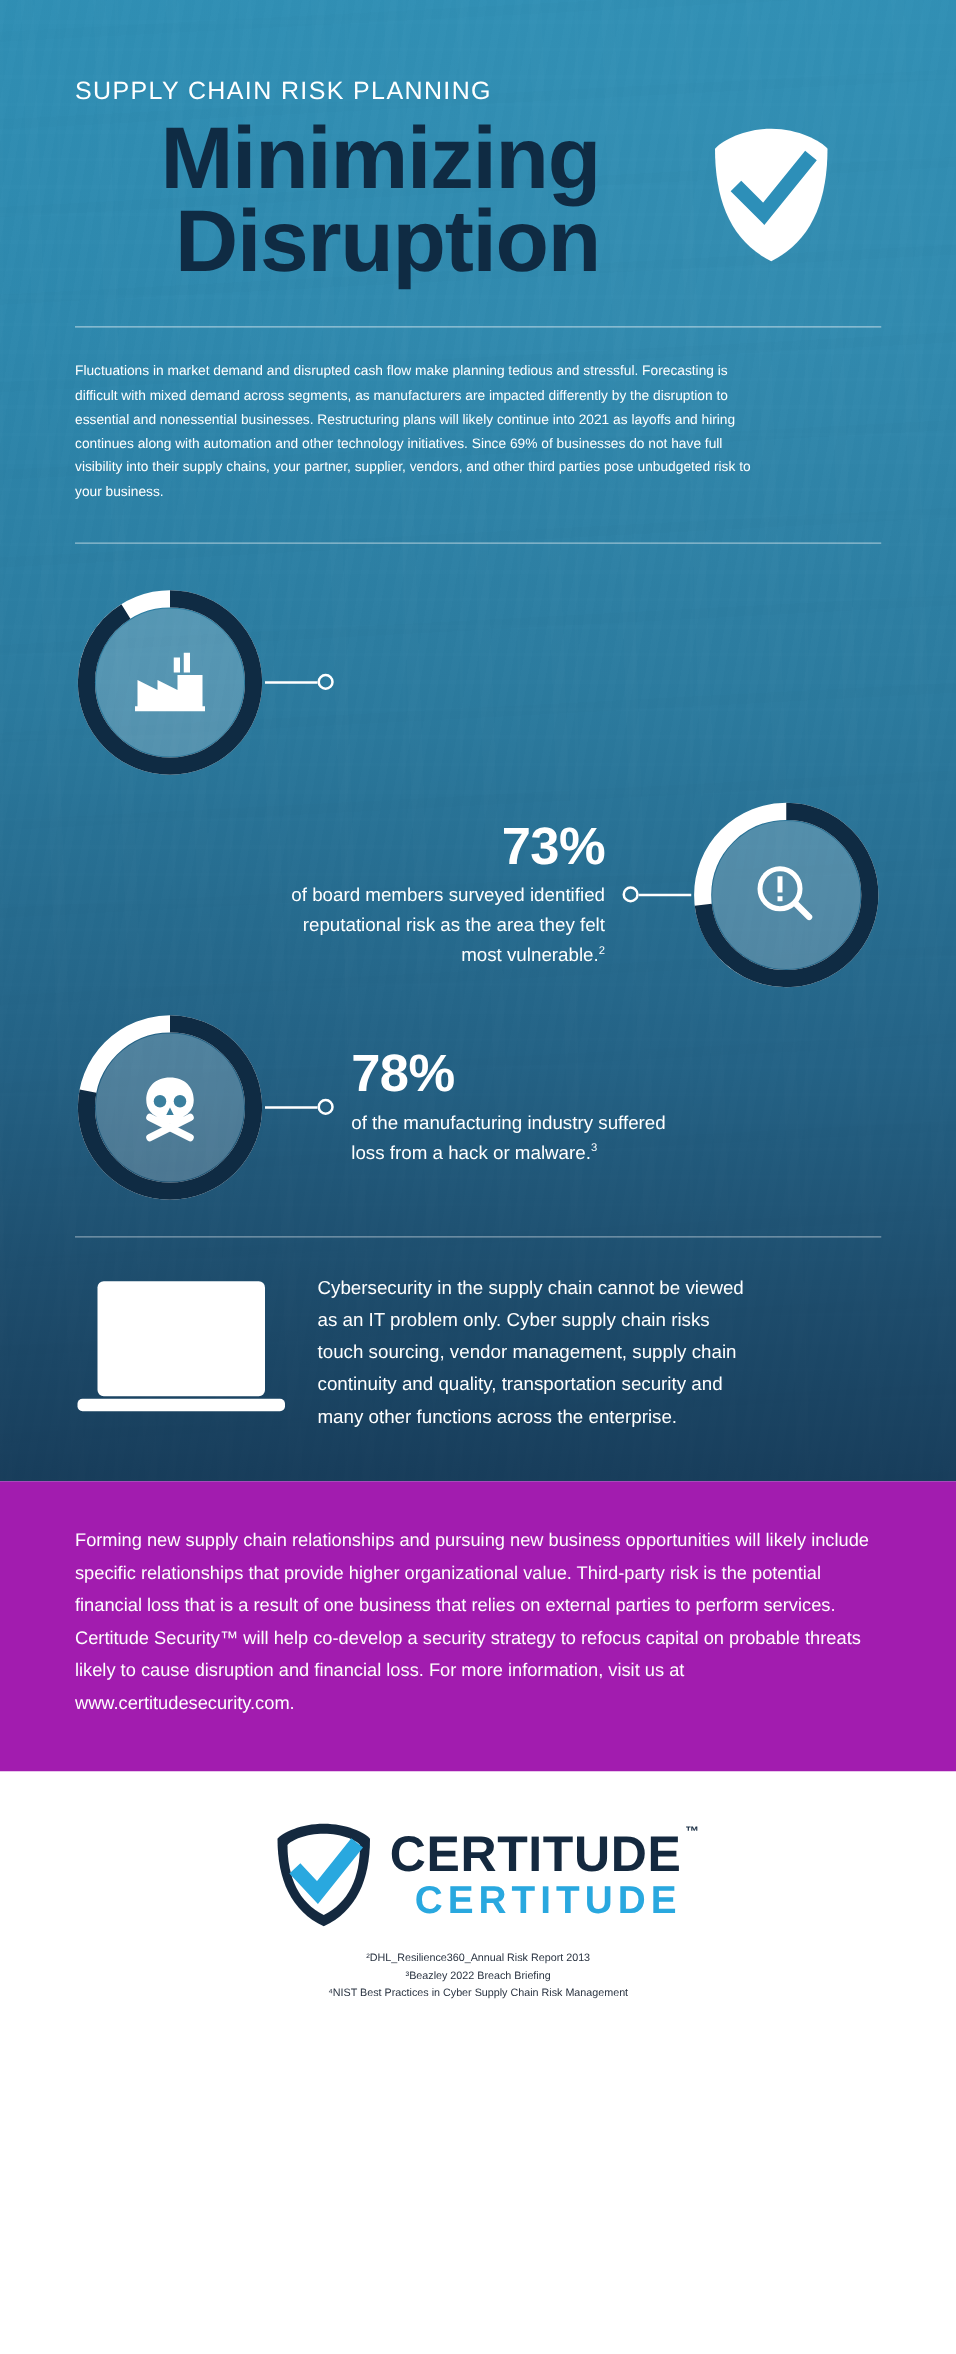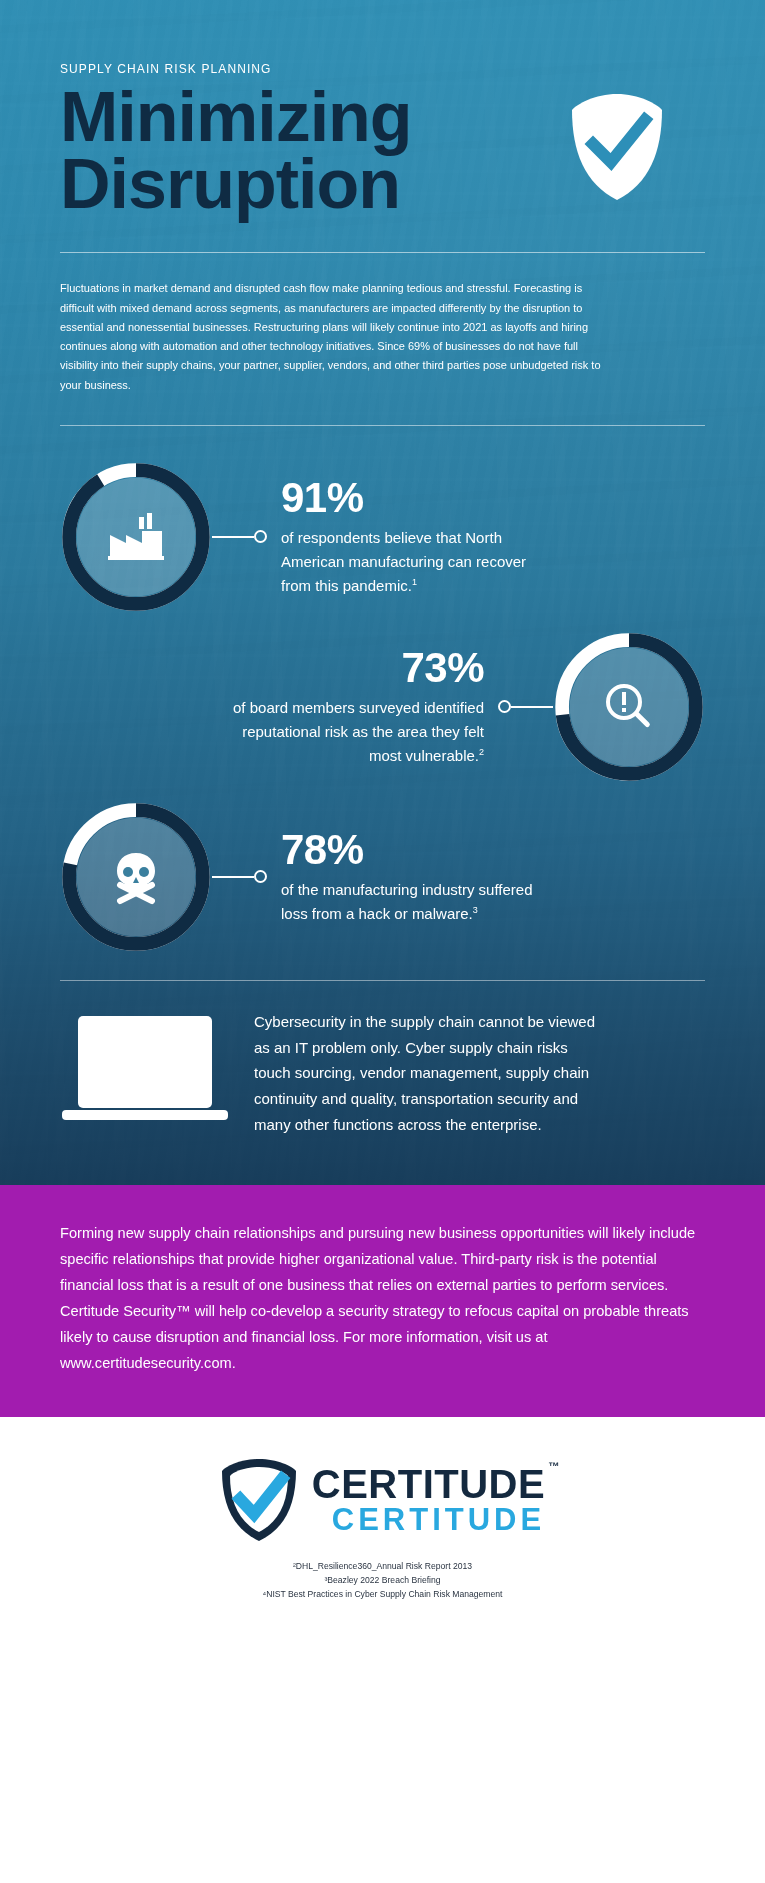--- a/index.html
+++ b/index.html
@@ -52,25 +52,25 @@
         rgba(33,95,131,0.90) 72%,
         rgba(27,72,104,0.93) 88%,
         rgba(22,58,88,0.95) 100%);
   }
 
   .hero-inner { position: relative; padding: 0 60px; }
 
   .eyebrow {
     margin-top: 62px;
     color: #ffffff;
-    font-size: 12px;
+    font-size: 20px;
     letter-spacing: 1.1px;
     font-weight: 400;
   }
-  .title-row { position: relative; margin-top: 8px; }
+  .title-row { position: relative; margin-top: 8px; text-align: right; }
   .title {
     color: #0f2b43;
     font-size: 70px;
     line-height: 0.96;
     font-weight: 700;
     letter-spacing: -1px;
     max-width: 420px;
   }
   .shield-hero {
     position: absolute;
@@ -262,24 +262,20 @@
                 <rect x="33" y="4" width="5" height="12" fill="#ffffff"></rect>
                 <rect x="41" y="0" width="5" height="16" fill="#ffffff"></rect>
                 <path d="M4 44 L4 22 L20 30 L20 22 L36 30 L36 18 L56 18 L56 44 Z" fill="#ffffff"></path>
                 <rect x="2" y="43" width="56" height="4" fill="#ffffff"></rect>
               </svg>
             </div>
           </div>
           <div class="connector">
             <div class="conn-line"></div>
             <div class="conn-dot"></div>
-          </div>
-          <div class="stat-text">
-            <div class="stat-num">91%</div>
-            <div class="stat-desc"><span>of respondents believe that North American manufacturing can recover from this pandemic.</span><sup>1</sup></div>
           </div>
         </div>
 
         <div class="stat right-icon">
           <div class="donut-wrap">
             <svg class="donut" viewBox="0 0 100 100">
               <circle cx="50" cy="50" r="39" fill="rgba(255,255,255,.20)"></circle>
               <circle cx="50" cy="50" r="44" fill="none" stroke="#ffffff" stroke-width="9"></circle>
               <circle cx="50" cy="50" r="44" fill="none" stroke="#0f2b43" stroke-width="9" stroke-dasharray="201.8 276.5" transform="rotate(-90 50 50)"></circle>
             </svg>

